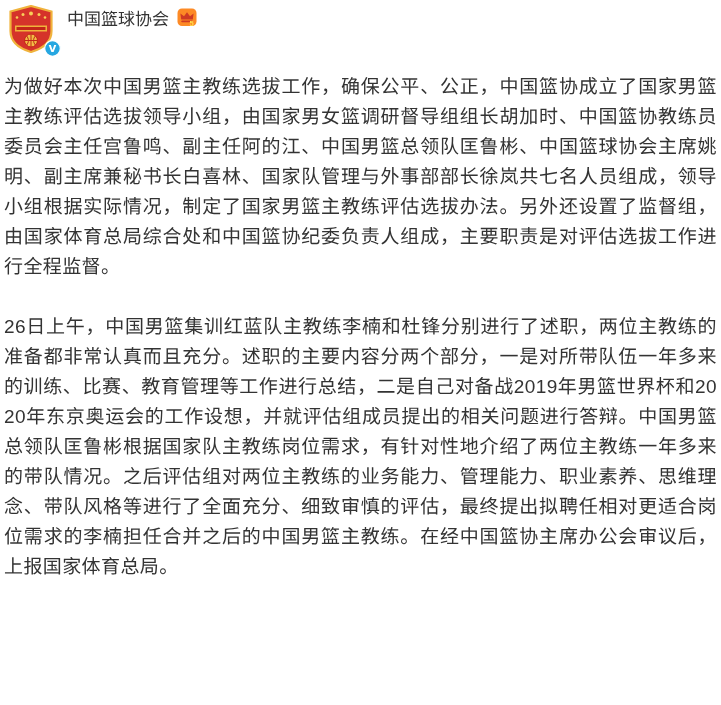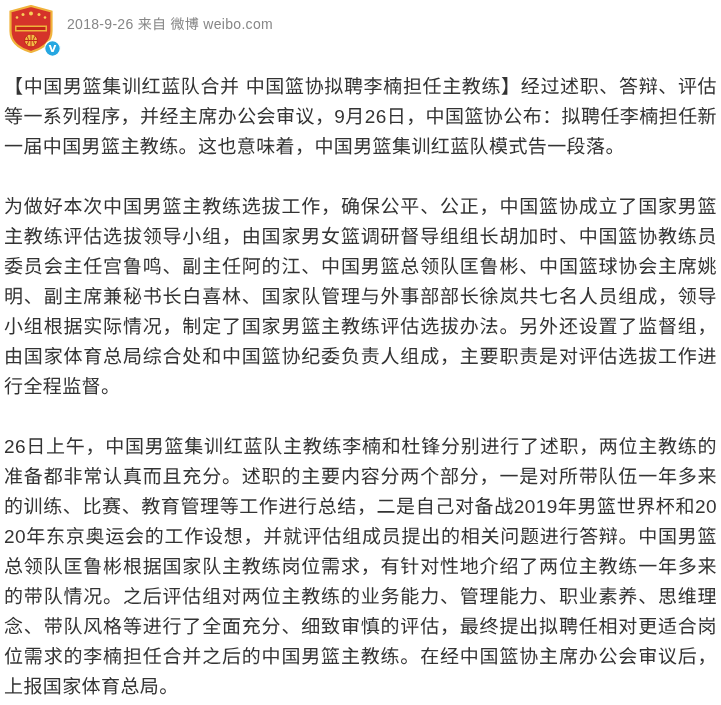--- a/index.html
+++ b/index.html
@@ -101,28 +101,33 @@
       </svg>
       <span class="verified-badge">
         <svg width="17" height="17" viewBox="0 0 17 17">
           <circle cx="8.5" cy="8.5" r="7.8" fill="#26a7e1" stroke="#ffffff" stroke-width="1.2"></circle>
           <path d="M4.7 4.9 L7.4 12.1 H9.6 L12.3 4.9 H10.2 L8.5 10 L6.8 4.9 Z" fill="#ffffff"></path>
         </svg>
       </span>
     </div>
 
     <div class="header-info">
-      <div class="date-row">
-        <span class="meta-piece">2018-9-26</span>
-        <span>来自</span>
-        <span class="meta-piece">微博 weibo.com</span>
+      <div class="name-row">
+        <span class="username">中国篮球协会</span>
+        <span class="vip-badge">
+          <svg width="20" height="20" viewBox="0 0 20 20">
+            <rect x="0.5" y="1.5" width="19" height="17.5" rx="4.5" fill="#fd8a25"></rect>
+            <path d="M4.2 12.6 L3.4 6.6 L7 9.2 L10 5.2 L13 9.2 L16.6 6.6 L15.8 12.6 Z" fill="#cf3a23"></path>
+            <rect x="4.2" y="13.4" width="11.6" height="1.8" rx="0.9" fill="#cf3a23"></rect>
+            <text x="12.6" y="19" font-size="7.5" font-weight="bold" fill="#ffe04d">5</text>
+          </svg>
+        </span>
       </div>
     </div>
 
   </header>
 
   <div class="post-body">
-    <p>【中国男篮集训红蓝队合并 中国篮协拟聘李楠担任主教练】经过述职、答辩、评估等一系列程序，并经主席办公会审议，9月26日，中国篮协公布：拟聘任李楠担任新一届中国男篮主教练。这也意味着，中国男篮集训红蓝队模式告一段落。</p>
     <p>为做好本次中国男篮主教练选拔工作，确保公平、公正，中国篮协成立了国家男篮主教练评估选拔领导小组，由国家男女篮调研督导组组长胡加时、中国篮协教练员委员会主任宫鲁鸣、副主任阿的江、中国男篮总领队匡鲁彬、中国篮球协会主席姚明、副主席兼秘书长白喜林、国家队管理与外事部部长徐岚共七名人员组成，领导小组根据实际情况，制定了国家男篮主教练评估选拔办法。另外还设置了监督组，由国家体育总局综合处和中国篮协纪委负责人组成，主要职责是对评估选拔工作进行全程监督。</p>
     <p>26日上午，中国男篮集训红蓝队主教练李楠和杜锋分别进行了述职，两位主教练的准备都非常认真而且充分。述职的主要内容分两个部分，一是对所带队伍一年多来的训练、比赛、教育管理等工作进行总结，二是自己对备战2019年男篮世界杯和2020年东京奥运会的工作设想，并就评估组成员提出的相关问题进行答辩。中国男篮总领队匡鲁彬根据国家队主教练岗位需求，有针对性地介绍了两位主教练一年多来的带队情况。之后评估组对两位主教练的业务能力、管理能力、职业素养、思维理念、带队风格等进行了全面充分、细致审慎的评估，最终提出拟聘任相对更适合岗位需求的李楠担任合并之后的中国男篮主教练。在经中国篮协主席办公会审议后，上报国家体育总局。</p>
   </div>
 
 </div>
 
 </body></html>

